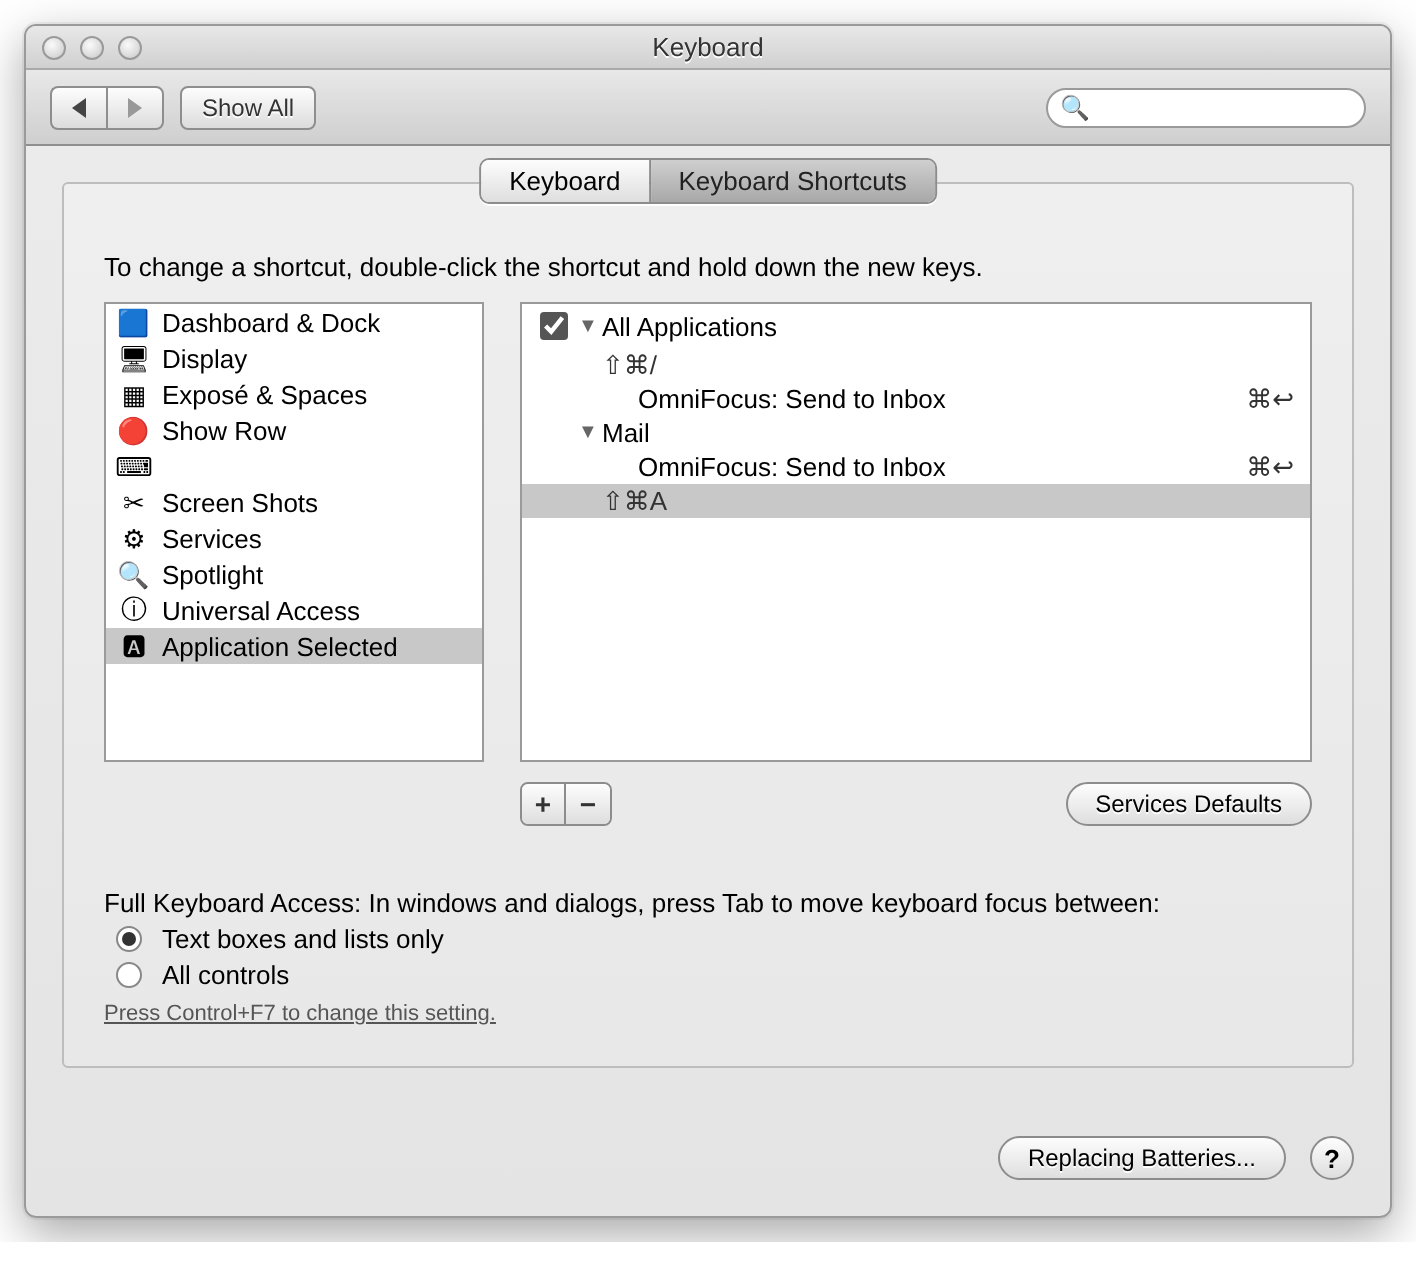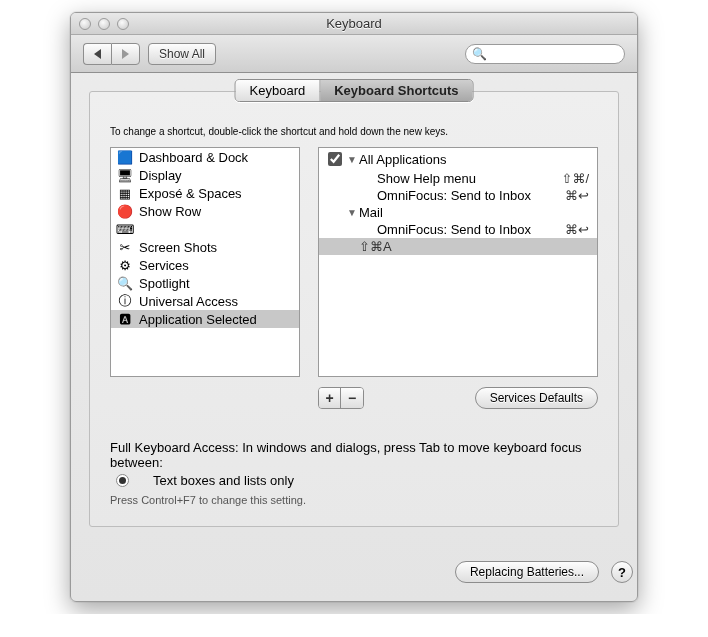--- a/index.html
+++ b/index.html
@@ -5,21 +5,21 @@
   * { box-sizing: border-box; }
   body {
     margin: 0;
     padding: 12px;
     background: #fff;
     font-family: "Lucida Grande", "Helvetica Neue", Arial, sans-serif;
     font-size: 13px;
     color: #000;
   }
   .window {
-    width: 568px;
+    width: 684px;
     margin: 0 auto;
     background: linear-gradient(#ececec, #e4e4e4);
     border: 1px solid #9a9a9a;
     border-radius: 6px;
     box-shadow: 0 8px 24px rgba(0,0,0,0.35), 0 0 0 1px rgba(0,0,0,0.05);
     overflow: hidden;
   }
   .titlebar {
     height: 22px;
     background: linear-gradient(#e8e8e8, #d0d0d0);
@@ -123,28 +123,28 @@
     overflow: hidden;
     box-shadow: 0 1px 0 #fff;
   }
   .tab {
     padding: 3px 14px;
     font-size: 13px;
     background: linear-gradient(#fdfdfd,#dedede);
     border-right: 1px solid #8c8c8c;
     cursor: default;
   }
-  .tab:last-child { border-right: none; font-weight: bold; }
+  .tab:last-child { border-right: none; }
   .tab.active {
     background: linear-gradient(#cfcfcf,#a8a8a8);
     color: #222;
   }
   .instr {
     margin: 6px 0 10px 0;
-    font-size: 10px;
+    font-size: 13px;
   }
   .split {
     display: flex;
     gap: 18px;
     align-items: flex-start;
   }
   .listbox {
     width: 190px;
     height: 230px;
     background: #fff;
@@ -219,47 +219,48 @@
     cursor: default;
     text-shadow: 0 1px 0 #fff;
   }
   .fka {
     margin-top: 31px;
     font-size: 13px;
   }
   .radio-row {
     display: flex;
     align-items: center;
-    gap: 24px;
+    gap: 10px;
     margin: 3px 0 3px 6px;
   }
   .radio {
     width: 13px; height: 13px;
     border: 1px solid #888;
     border-radius: 50%;
     background: #fff;
     display: flex; align-items: center; justify-content: center;
   }
   .radio.checked::after {
     content: "";
     width: 7px; height: 7px;
     border-radius: 50%;
     background: #333;
   }
   .hint {
     font-size: 11px;
     color: #555;
     margin-top: 6px;
+    text-decoration: underline;
   }
   .footer {
     display: flex;
     align-items: center;
     justify-content: flex-end;
     gap: 12px;
-    padding: 16px 4px 18px 18px;
+    padding: 16px 18px 18px 18px;
   }
   .help {
     width: 22px; height: 22px;
     border: 1px solid #8c8c8c;
     border-radius: 50%;
     background: linear-gradient(#fdfdfd,#dedede);
     display: flex; align-items: center; justify-content: center;
     font-weight: bold;
     font-size: 13px;
     cursor: default;
@@ -359,21 +360,20 @@
                 <span class="rcheck">
                   <input type="checkbox" class="osx" checked="" style="">
                 </span>
                 <span class="rdis">▼</span>
                 <span class="rlabel">All Applications</span>
                 <span class="rshort"></span>
               </div>
               <div class="row">
                 <span class="rcheck"></span>
                 <span class="rdis"></span>
-                <span class="rlabel indent1">Show Help menu</span>
                 <span class="rshort">⇧⌘/</span>
               </div>
               <div class="row">
                 <span class="rcheck"></span>
                 <span class="rdis"></span>
                 <span class="rlabel indent1">OmniFocus: Send to Inbox</span>
                 <span class="rshort">⌘↩</span>
               </div>
               <div class="row">
                 <span class="rcheck"></span>
@@ -404,20 +404,24 @@
           </div>
         </div>
       </div>
 
       <div class="fka">
         <div>Full Keyboard Access: In windows and dialogs, press Tab to move keyboard focus between:</div>
         <div class="radio-row">
           <div class="radio checked"></div>
           <span>Text boxes and lists only</span>
         </div>
+        <div class="radio-row">
+          <div class="radio"></div>
+          <span>All controls</span>
+        </div>
         <div class="hint">Press Control+F7 to change this setting.</div>
       </div>
 
     </div>
   </div>
 
   <div class="footer">
     <div class="pill">Replacing Batteries...</div>
     <div class="help">?</div>
   </div>

